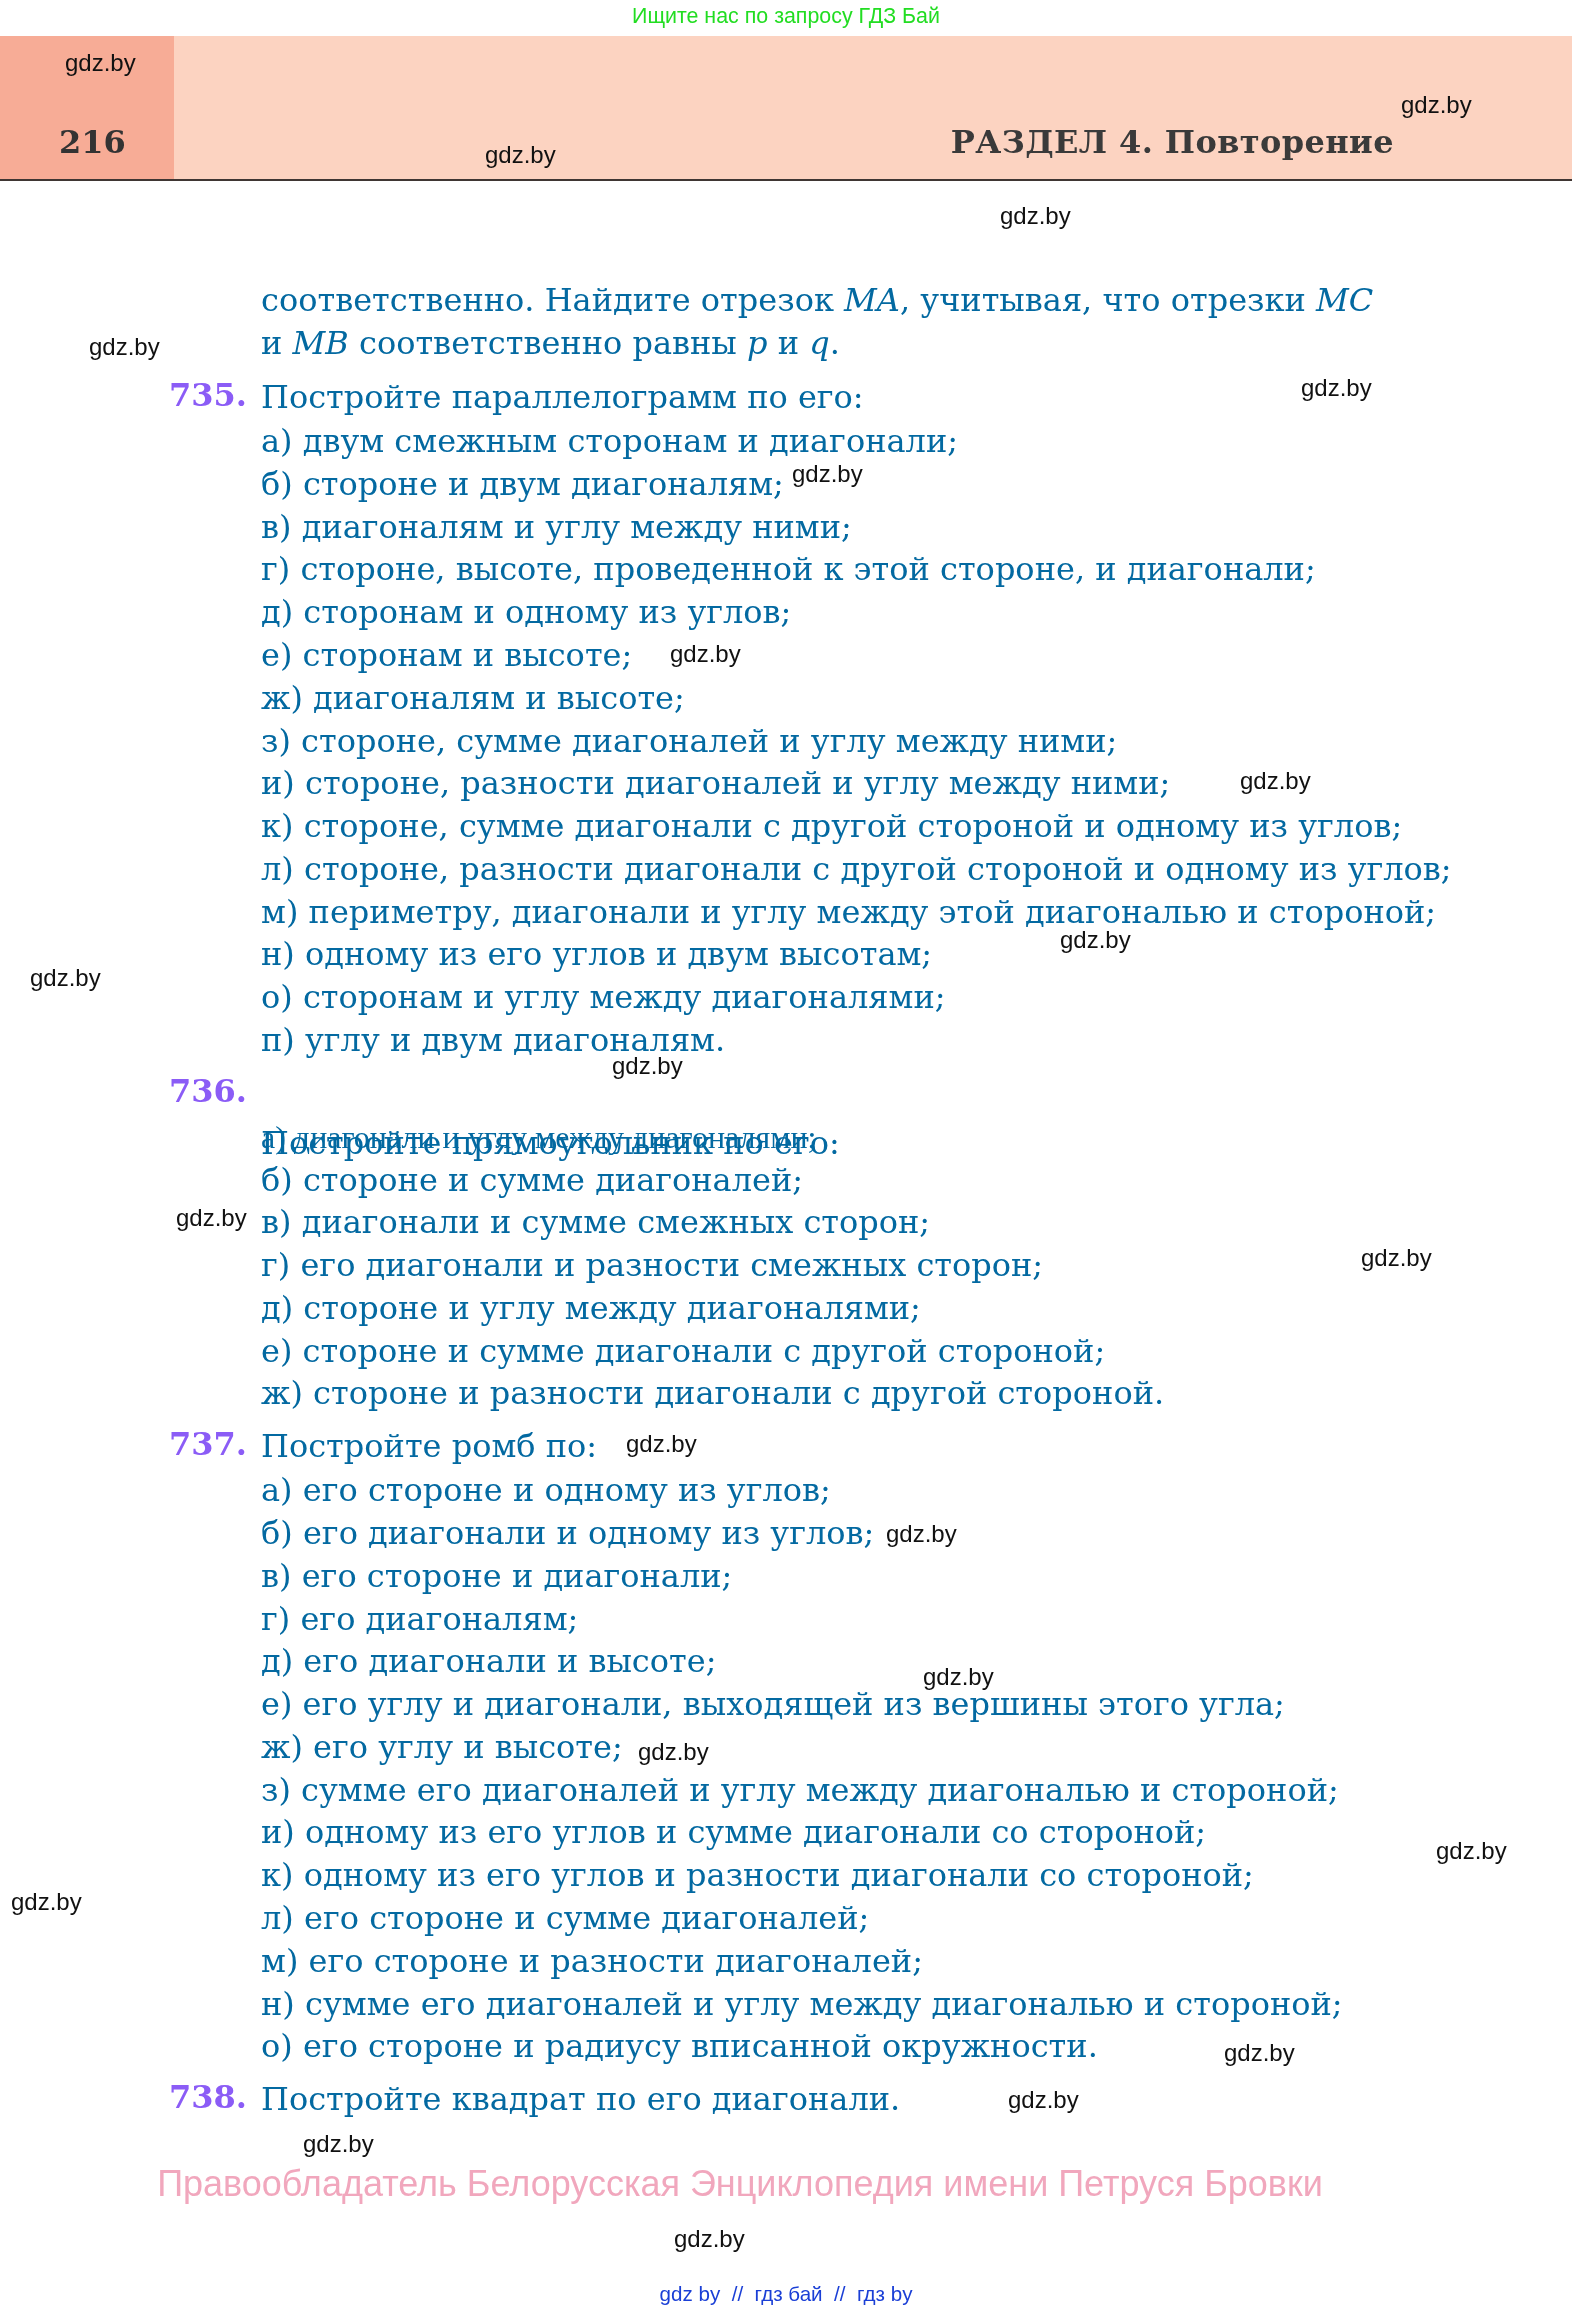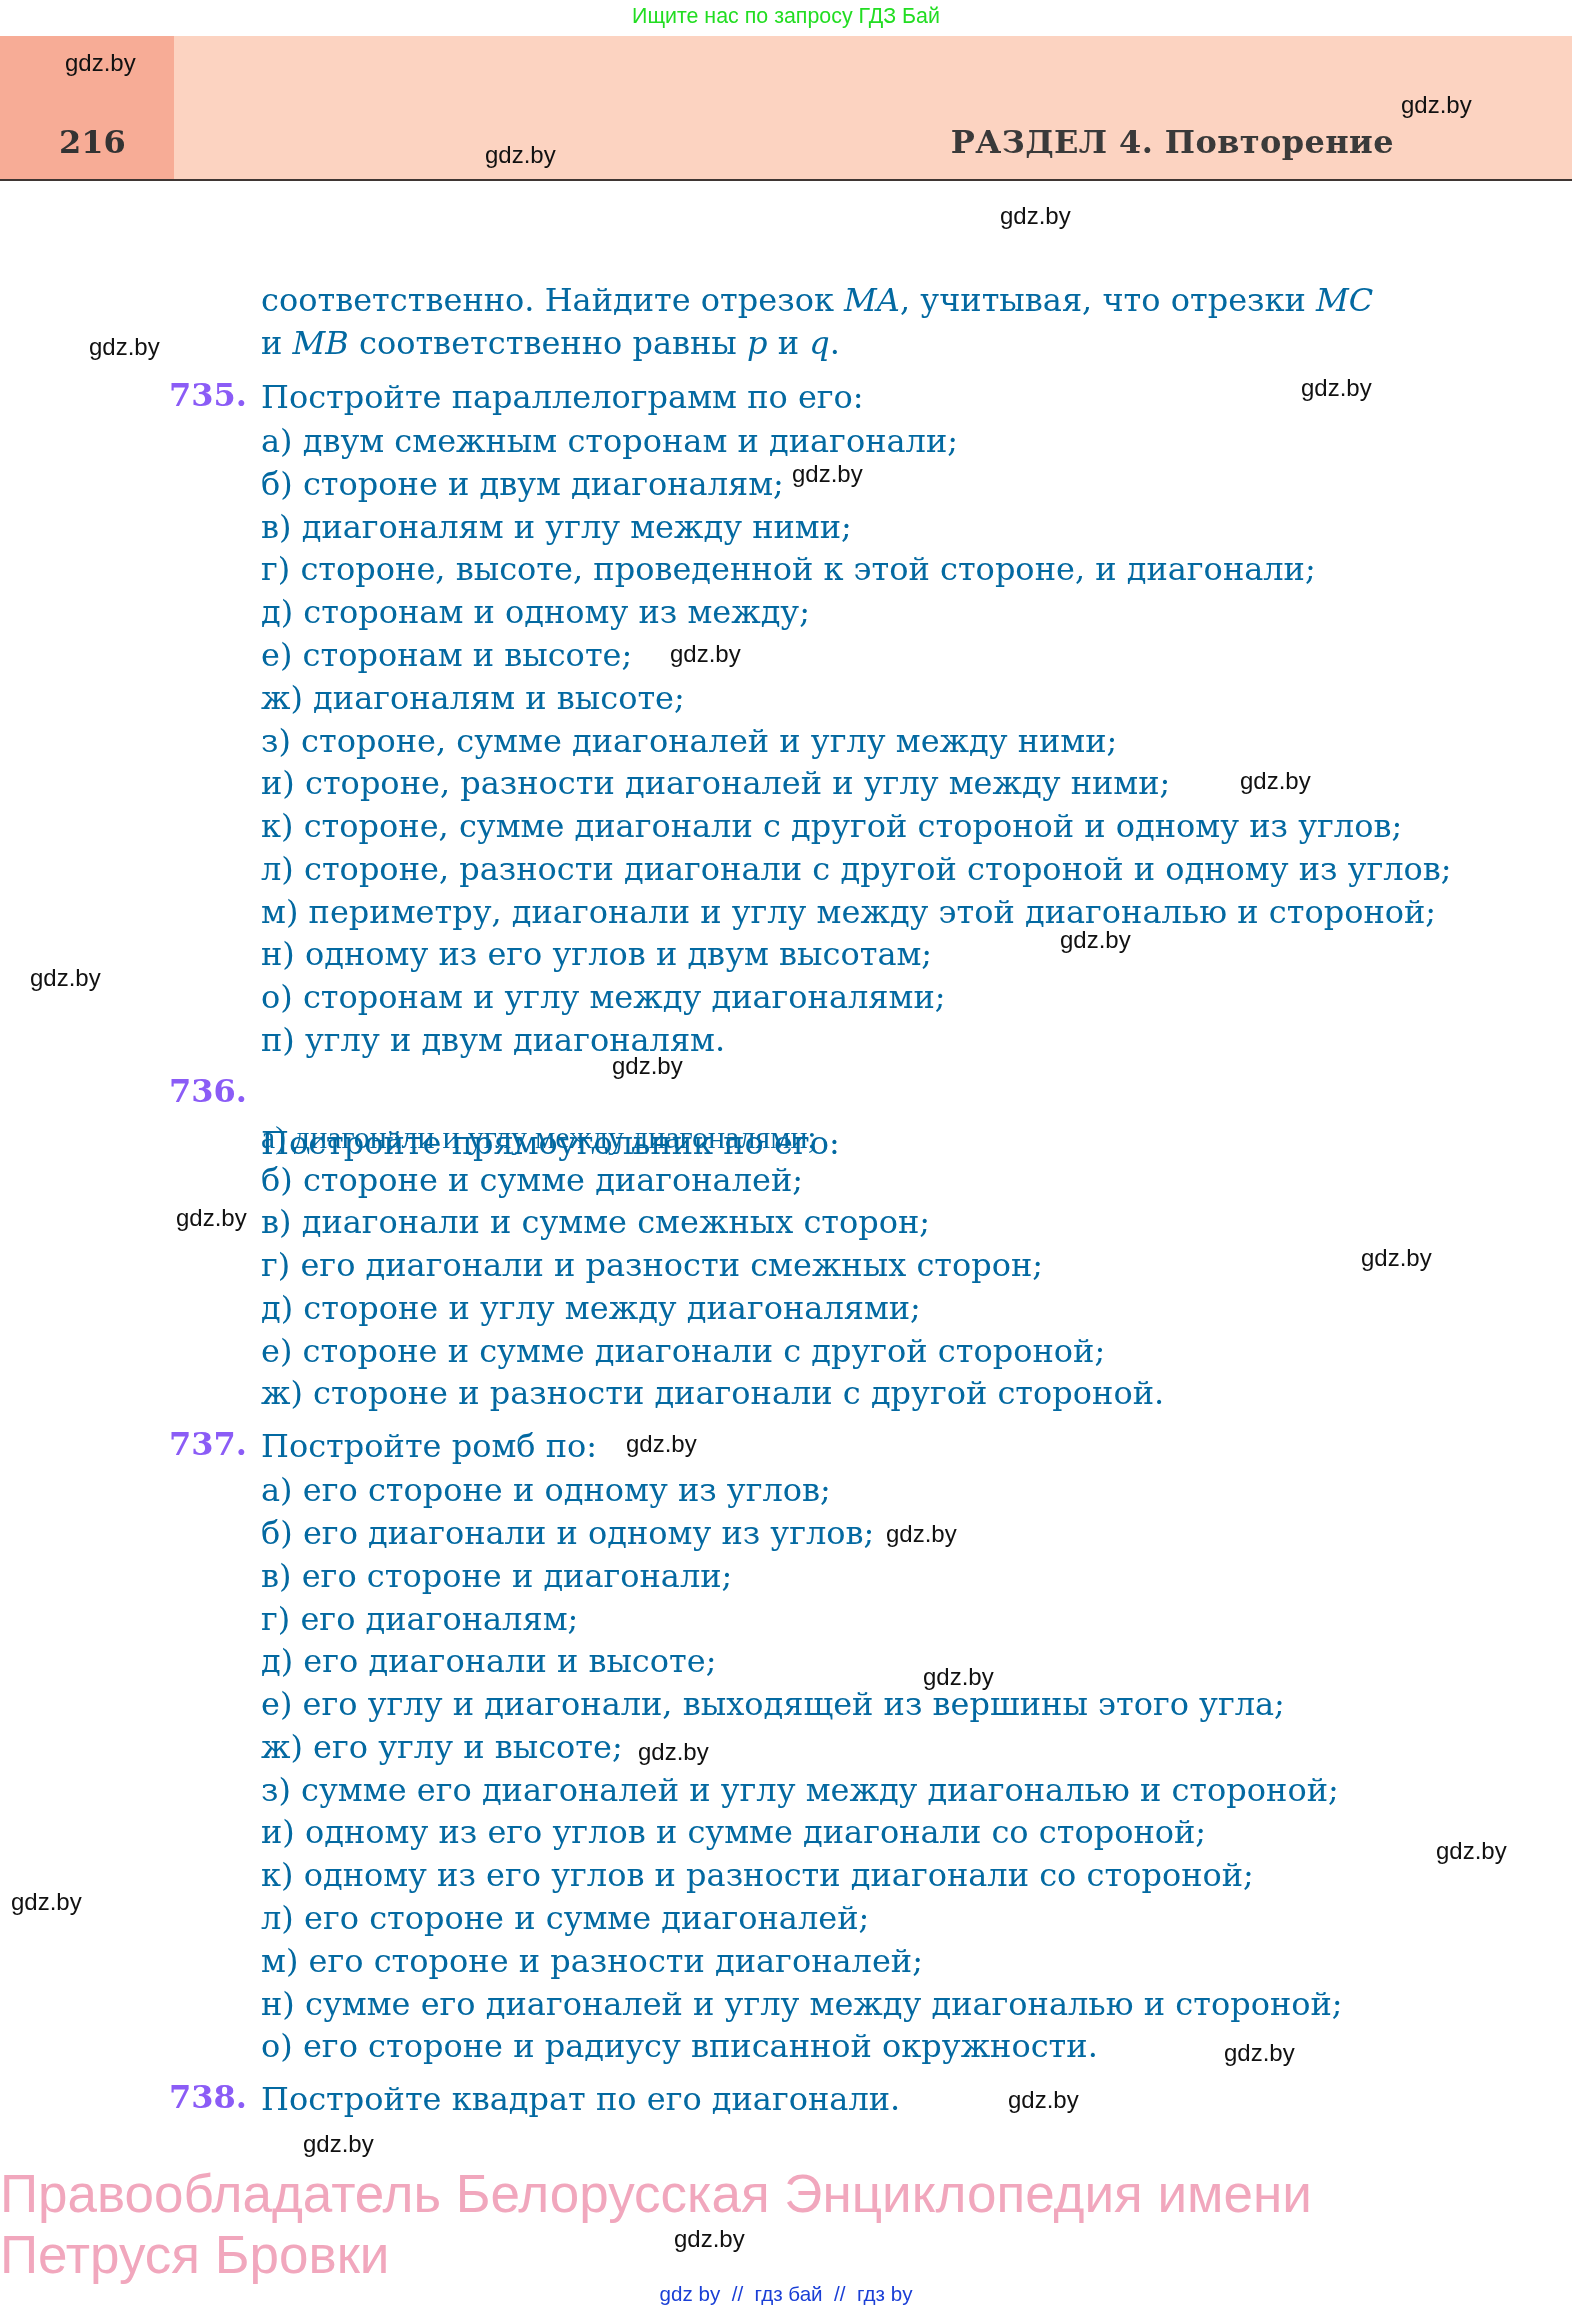--- a/index.html
+++ b/index.html
@@ -11,22 +11,22 @@
   .header { position: absolute; top: 36px; left: 0; width: 1572px; height: 143px; background: #fcd3c1;
          border-bottom: 2.4px solid #3f3633; }
   .page-num-block { position: absolute; top: 0; left: 0; width: 174px; height: 143px; background: #f7ac96; }
   .page-num { position: absolute; left: 59px; top: 87px; font-size: 32px; font-weight: bold; color: #333; }
   .section-title { position: absolute; right: 178px; top: 87px; font-size: 32px; font-weight: bold; color: #3a3a3a; letter-spacing: 0.4px; }
   .wm { position: absolute; font-family: "Liberation Sans", sans-serif; font-size: 24px; color: #111; }
   .content { position: absolute; left: 0; top: 0; width: 1572px; }
   .line { position: absolute; left: 261px; font-size: 32px; line-height: 43px; white-space: nowrap; color: #0369a1; }
   .line i { font-style: italic; }
   .num { position: absolute; left: 169px; font-size: 32px; line-height: 43px; font-weight: bold; color: #8b5cf6; }
-  .copyright { position: absolute; left: 0; width: 1480px; top: 2163px; 
-         font-family: "Liberation Sans", sans-serif; font-size: 53px; color: #f1a7bd; }
+  .copyright { position: absolute; left: 0; width: 1480px; top: 2163px; text-align: center;
+         font-family: "Liberation Sans", sans-serif; font-size: 36px; color: #f1a7bd; }
   .footer-links { position: absolute; left: 0; width: 1572px; top: 2282px; text-align: center;
          font-family: "Liberation Sans", sans-serif; font-size: 20.6px; color: #1a3fd6; }
 </style>
 </head>
 <body>
 
 <div class="top-banner">Ищите нас по запросу ГДЗ Бай</div>
 
 <div class="header">
   <div class="page-num-block">
@@ -68,21 +68,21 @@
   <div class="line" style="top:322px;">
     <span>и </span><i>MB</i><span> соответственно равны </span><i>p</i><span> и </span><i>q</i><span>.</span>
   </div>
 
   <span class="num" style="top:374px;">735.</span>
   <div class="line" style="top:376px;">Постройте параллелограмм по его:</div>
   <div class="line" style="top:420px;">а) двум смежным сторонам и диагонали;</div>
   <div class="line" style="top:463px;">б) стороне и двум диагоналям;</div>
   <div class="line" style="top:506px;">в) диагоналям и углу между ними;</div>
   <div class="line" style="top:548px;">г) стороне, высоте, проведенной к этой стороне, и диагонали;</div>
-  <div class="line" style="top:591px;">д) сторонам и одному из между;</div>
+  <div class="line" style="top:591px;">д) сторонам и одному из углов;</div>
   <div class="line" style="top:634px;">е) сторонам и высоте;</div>
   <div class="line" style="top:677px;">ж) диагоналям и высоте;</div>
   <div class="line" style="top:720px;">з) стороне, сумме диагоналей и углу между ними;</div>
   <div class="line" style="top:762px;">и) стороне, разности диагоналей и углу между ними;</div>
   <div class="line" style="top:805px;">к) стороне, сумме диагонали с другой стороной и одному из углов;</div>
   <div class="line" style="top:848px;">л) стороне, разности диагонали с другой стороной и одному из углов;</div>
   <div class="line" style="top:891px;">м) периметру, диагонали и углу между этой диагональю и стороной;</div>
   <div class="line" style="top:933px;">н) одному из его углов и двум высотам;</div>
   <div class="line" style="top:976px;">о) сторонам и углу между диагоналями;</div>
   <div class="line" style="top:1019px;">п) углу и двум диагоналям.</div>

